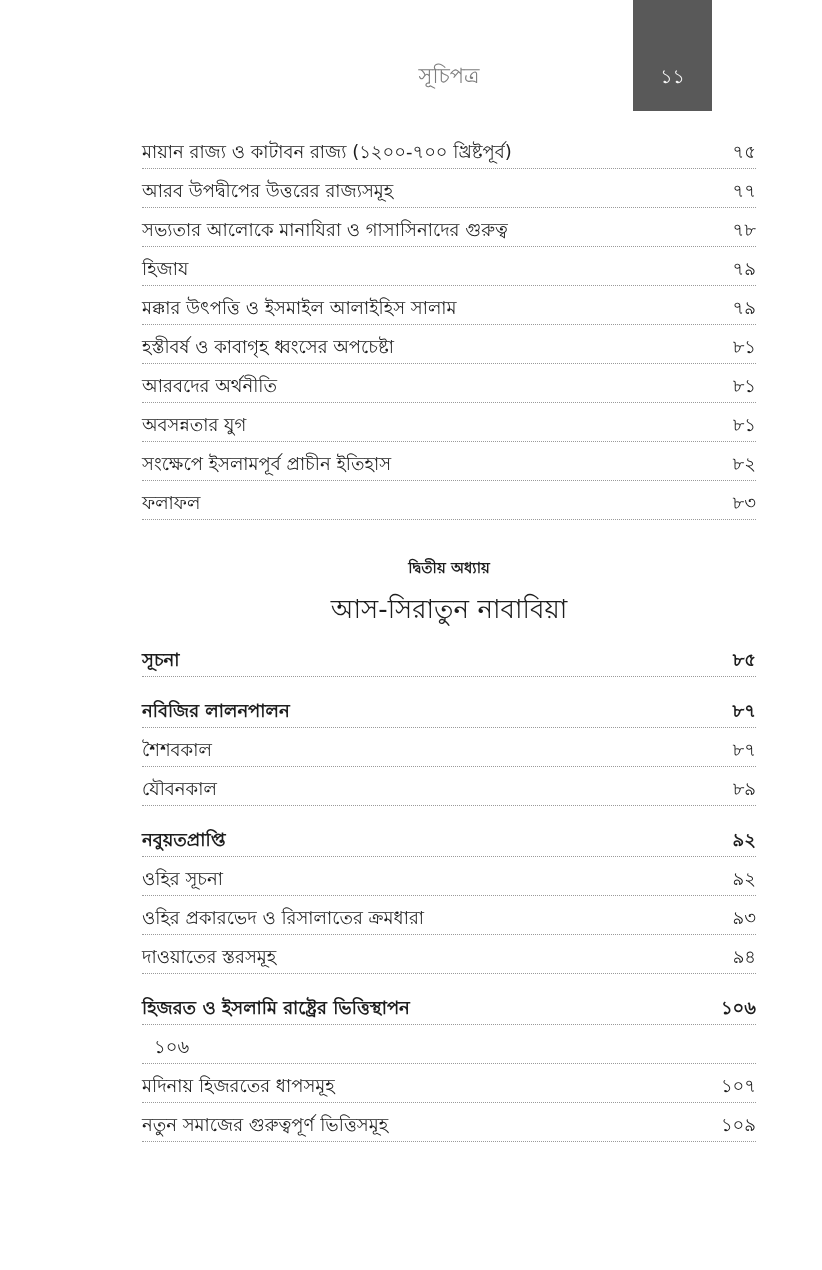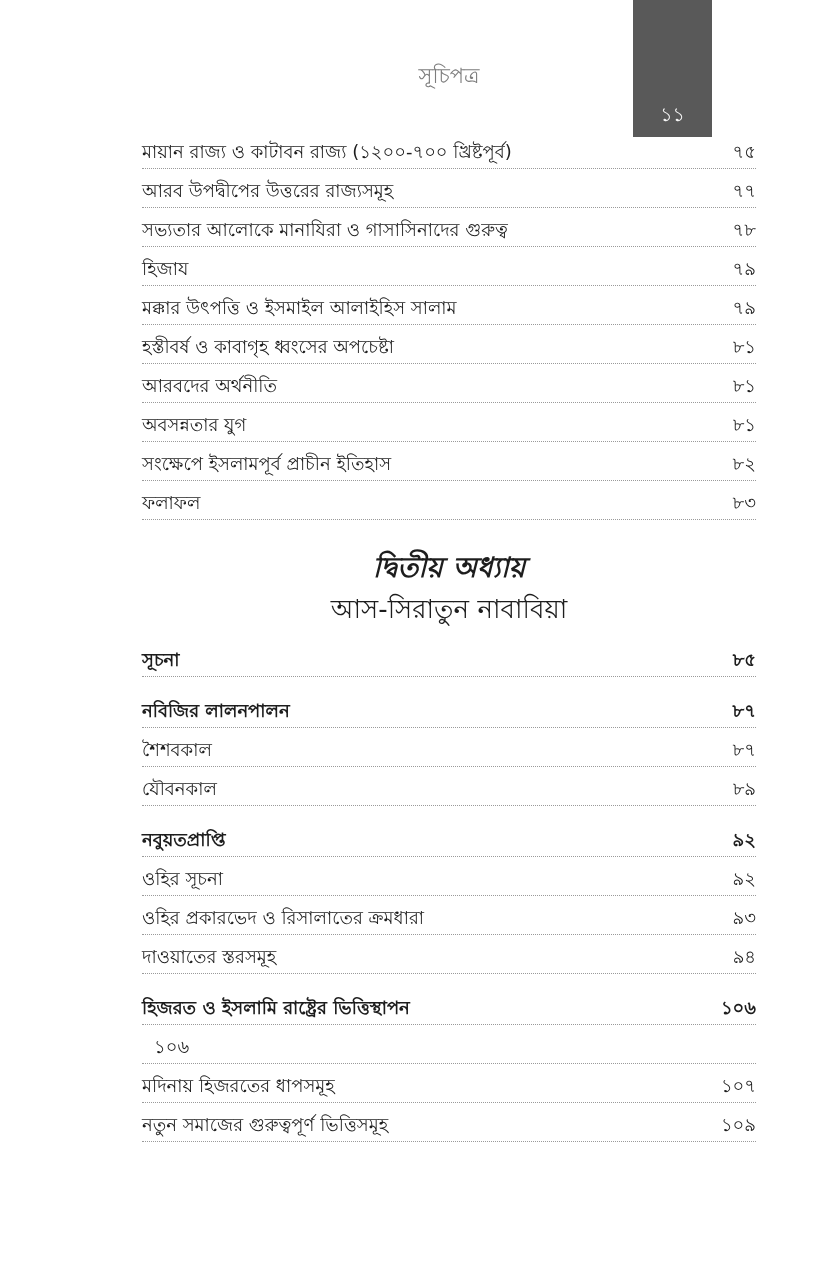--- a/index.html
+++ b/index.html
@@ -22,26 +22,26 @@
     height: 1270px;
     background: var(--page-bg);
     overflow: hidden;
   }
   
   .pagenum-box {
     position: absolute;
     left: 633px;
     top: 0;
     width: 79px;
-    height: 137px;
+    height: 111px;
     background: var(--box-bg);
     display: flex;
     align-items: flex-end;
     justify-content: center;
-    padding-bottom: 13px;
+    padding-bottom: 25px;
   }
   .pagenum-box .num {
     color: #f7f7f7;
     font-size: 19px;
     line-height: 1;
   }
   .content {
     position: absolute;
     left: 98px;
     top: 60px;
@@ -68,24 +68,23 @@
   }
   .toc-row .toc-label { text-align: left; }
   .toc-row .toc-page { text-align: right; white-space: nowrap; padding-left: 12px; }
   .toc-row.bold { font-weight: bold; }
   .toc-row.group-start { margin-top: 12px; gap: 48px; }
   .chapter-heading {
     margin-top: 30px;
     text-align: center;
   }
   .chapter-heading .chapter-title {
-    font-size: 28px;
+    font-size: 15px;
     font-weight: bold;
     line-height: 36px;
-    font-style: italic;
   }
   .chapter-heading .chapter-subtitle {
     margin-top: 6px;
     font-size: 26px;
     font-weight: normal;
     line-height: 34px;
   }
 </style>
 </head>
 <body>

